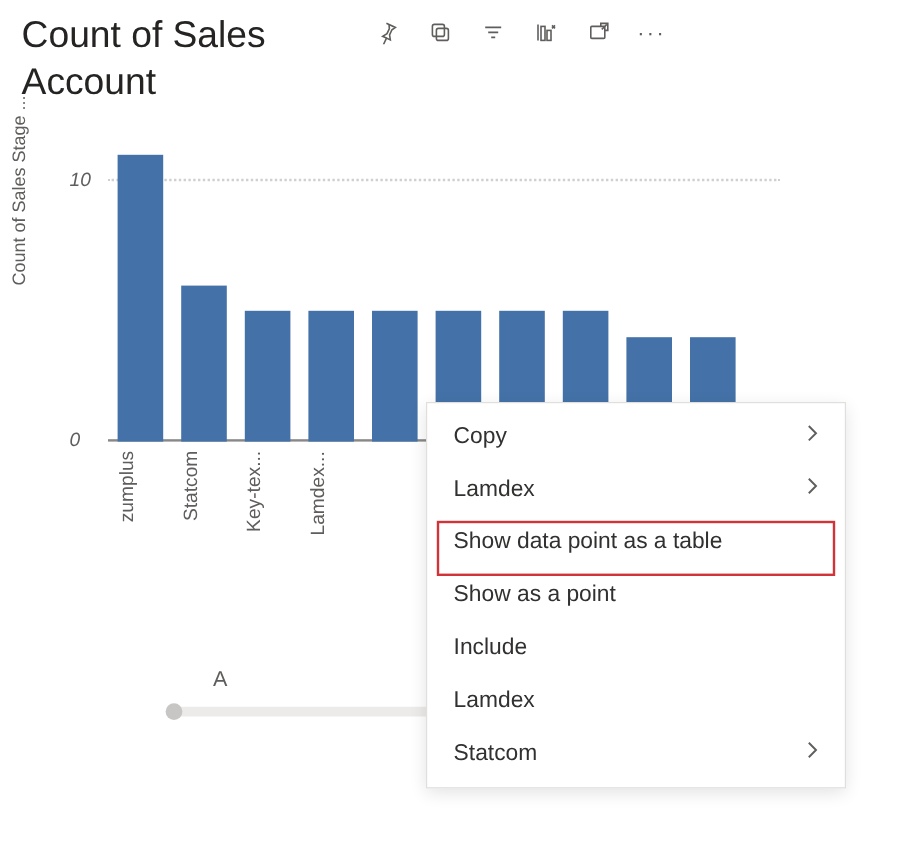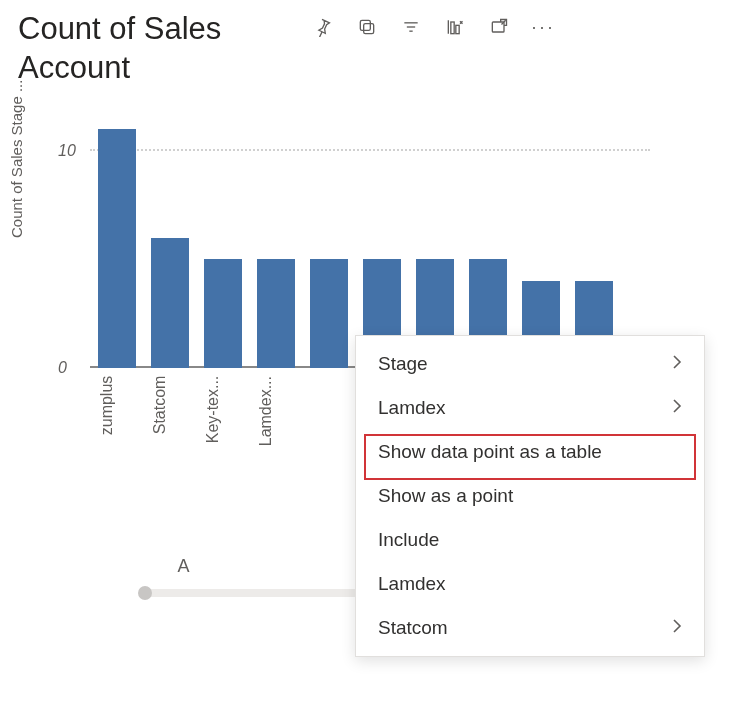--- a/index.html
+++ b/index.html
@@ -254,21 +254,21 @@
 
   <div class="x-axis-title">A</div>
 
   <div class="slider-track">
     <div class="slider-thumb"></div>
   </div>
 </div>
 
 <div class="context-menu">
   <div class="menu-item">
-    <span>Stage</span>
+    <span>Copy</span>
     <span class="menu-chevron">
       <svg width="10" height="16" viewBox="0 0 10 16" stroke="currentColor" fill="none" stroke-width="1.6">
           <path d="M2 2 l6 6 -6 6"></path>
         </svg>
     </span>
   </div>
   <div class="menu-item">
     <span>Lamdex</span>
     <span class="menu-chevron">
       <svg width="10" height="16" viewBox="0 0 10 16" stroke="currentColor" fill="none" stroke-width="1.6">

